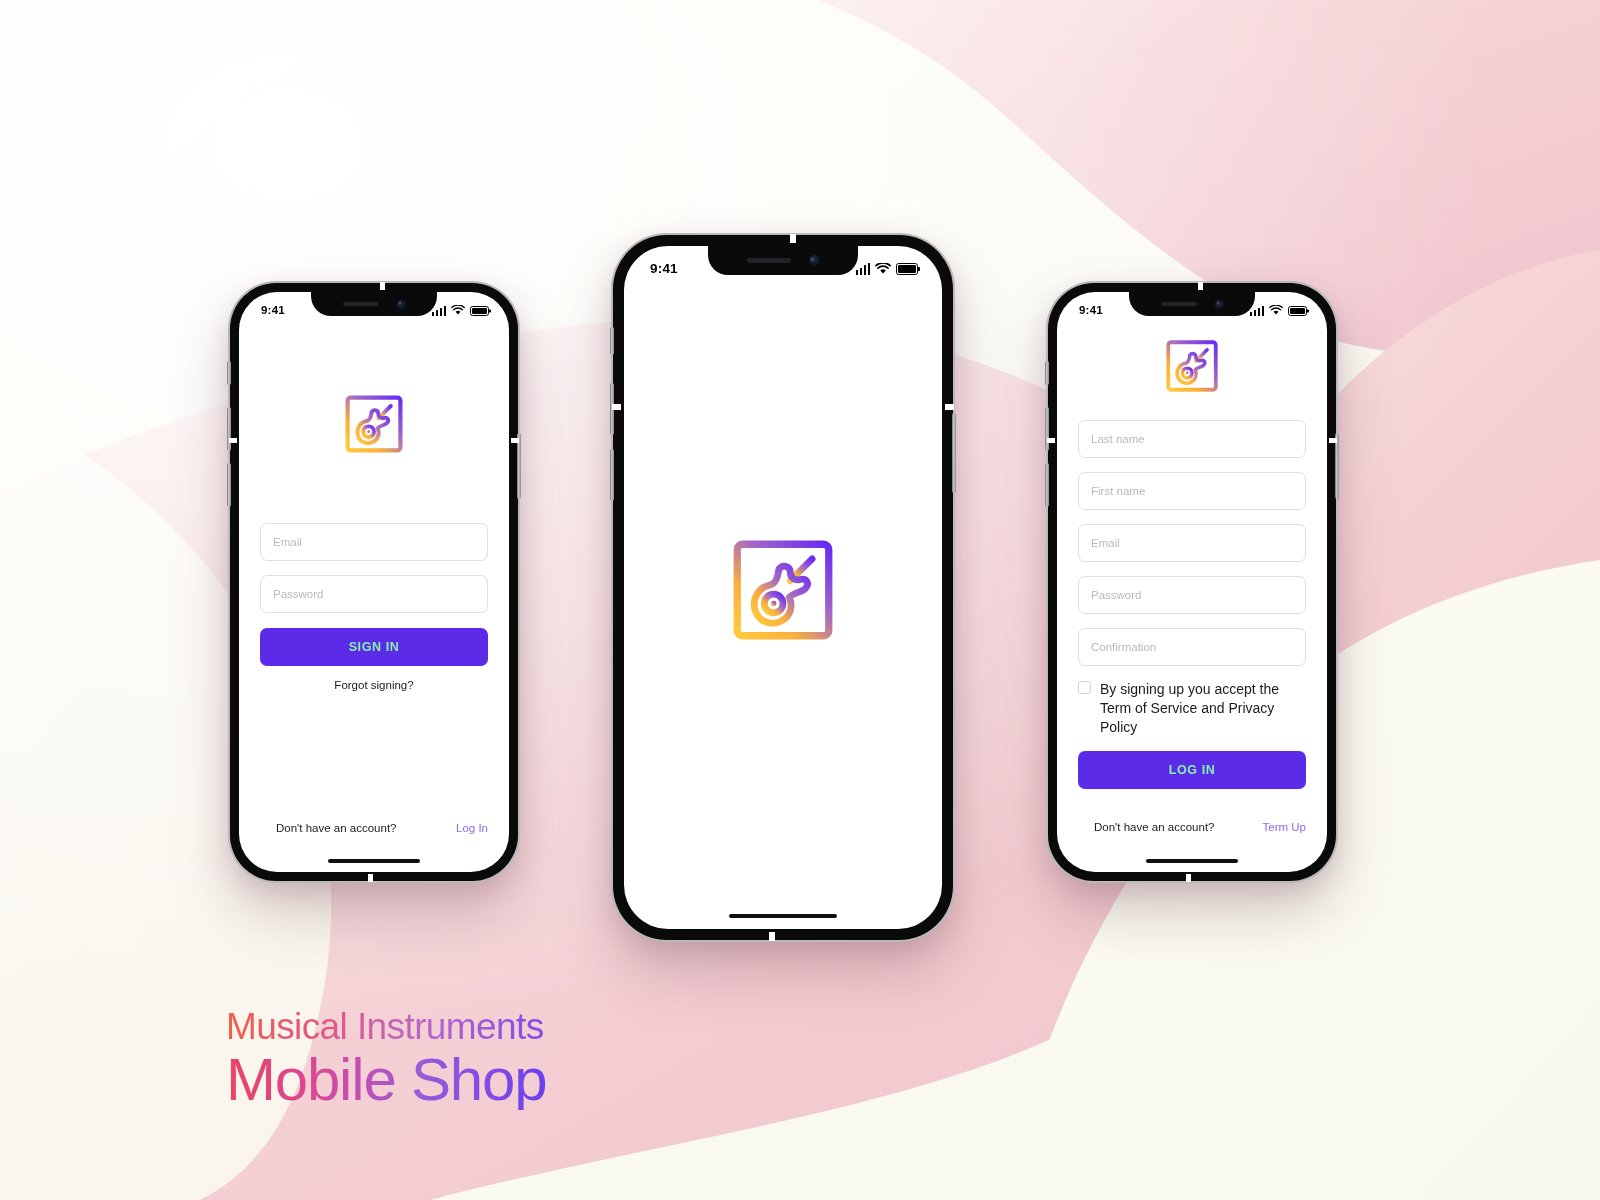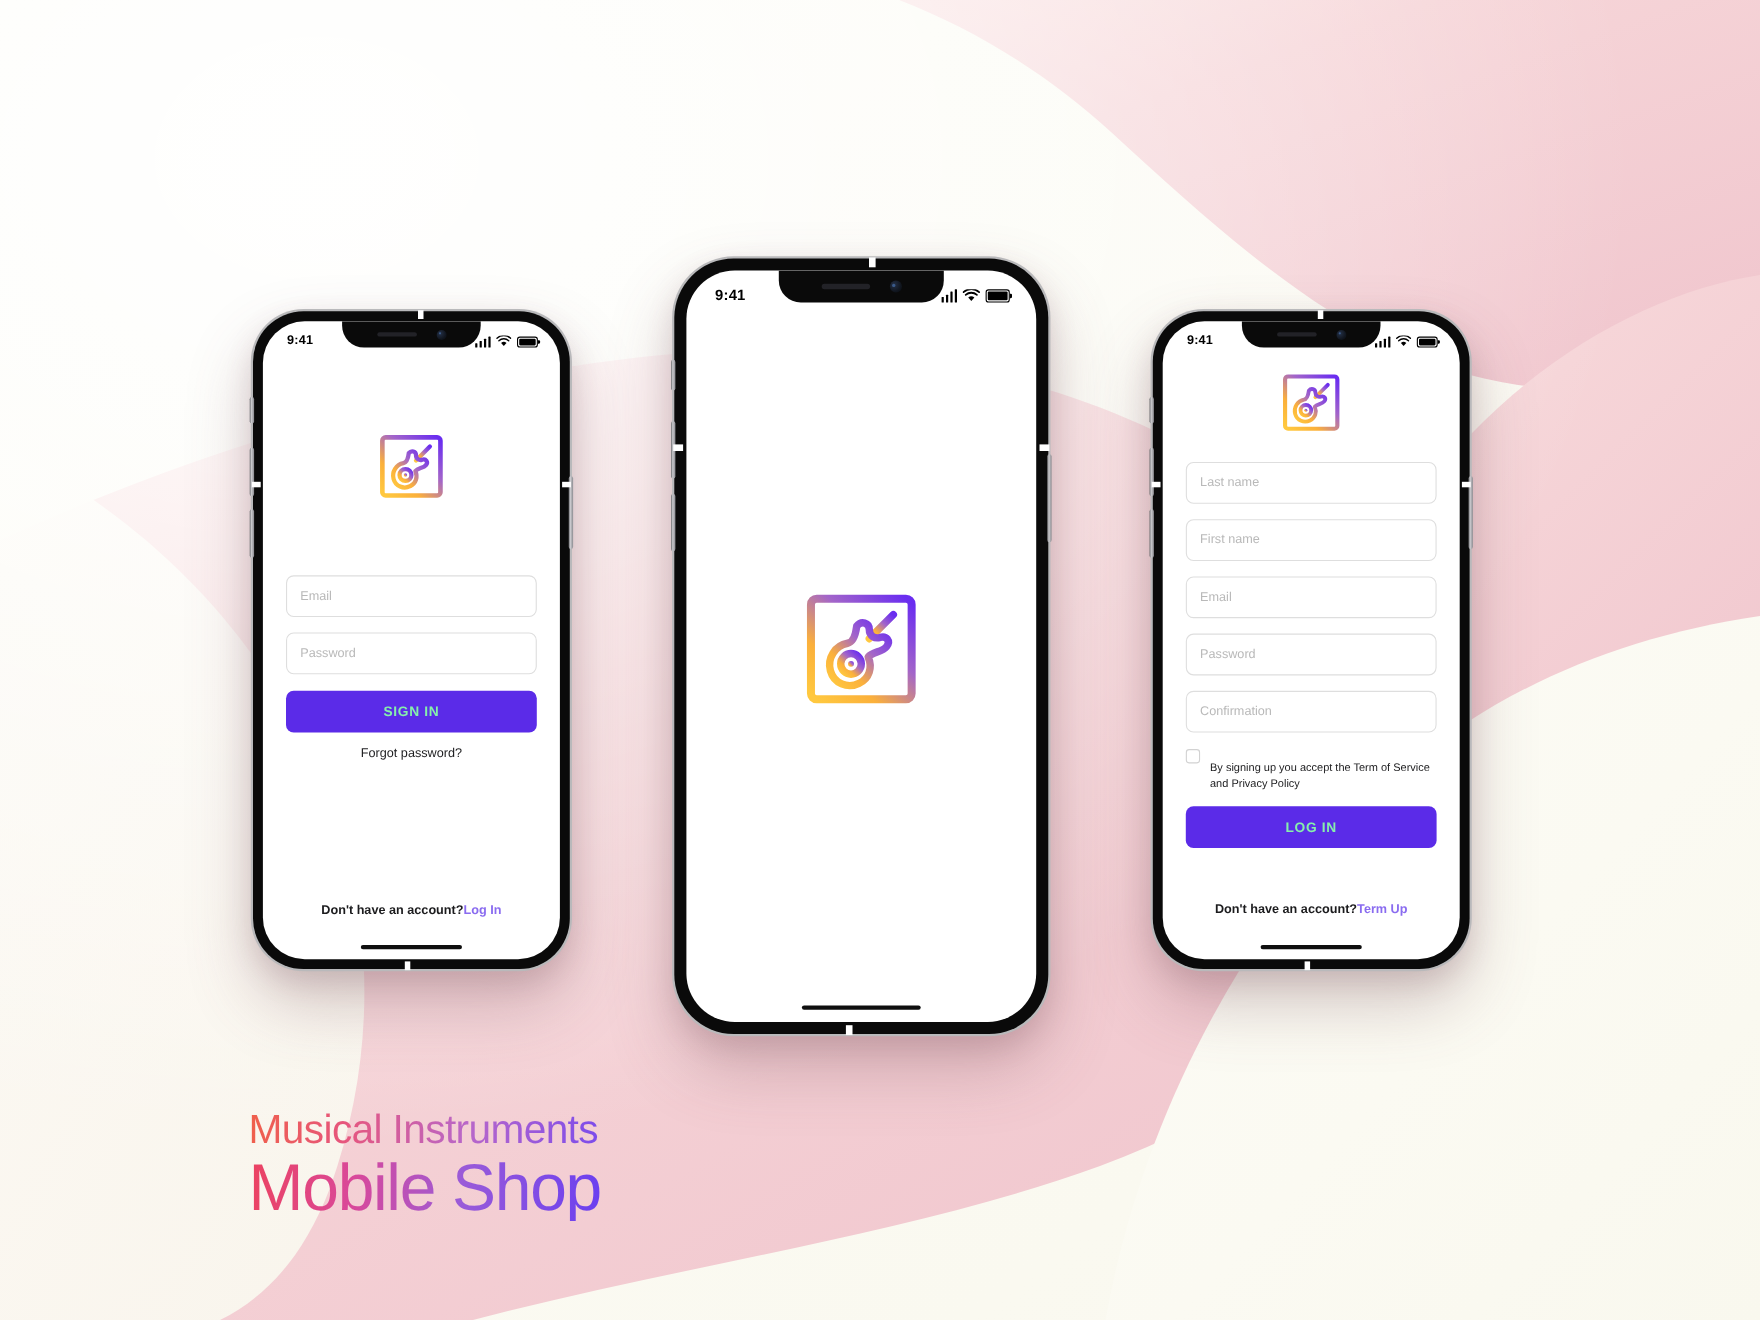--- a/index.html
+++ b/index.html
@@ -169,25 +169,24 @@
   .checkbox-row { display: flex; align-items: flex-start; }
   .checkbox-box {
     border: 1px solid #d2d2d2;
     border-radius: 3px;
     background: #fff;
     flex-shrink: 0;
   }
 
   .bottom-row {
     position: absolute;
-    left: 0; right: 0;
+    left: 16px; right: 0;
     display: flex;
     align-items: center;
-    justify-content: center;
-    font-weight: bold;
+    justify-content: space-between;
   }
 
   
   #phone-signin { left: 230px; top: 283px; width: 288px; height: 598px; }
   #phone-signin .notch { width: 126px; height: 24px; }
   #phone-signin .speaker-grille { width: 36px; height: 4px; }
   #phone-signin .front-camera { width: 9px; height: 9px; }
   #phone-signin .statusbar { padding: 12px 20px 0 22px; font-size: 11.5px; }
   #phone-signin .signal-bars i:nth-child(1){height:4px}
   #phone-signin .signal-bars i:nth-child(2){height:6px}
@@ -229,21 +228,21 @@
   #phone-signup .signal-bars i:nth-child(3){height:8px}
   #phone-signup .signal-bars i:nth-child(4){height:10px}
   #phone-signup .battery { width: 19px; height: 10px; }
   #phone-signup .home-indicator { width: 92px; height: 4px; }
   #phone-signup .screen-body { padding: 0 21px; flex: 1; position: relative; }
   #phone-signup .logo { width: 54px; height: 54px; margin: 23px auto 0; }
   #phone-signup .fields-wrap { margin-top: 27px; }
   #phone-signup .field { height: 38px; padding: 0 12px; font-size: 11.5px; margin-top: 14px; }
   #phone-signup .checkbox-row { margin-top: 14px; gap: 9px; }
   #phone-signup .checkbox-box { width: 13px; height: 13px; margin-top: 1px; }
-  #phone-signup .checkbox-label { font-size: 10px; line-height: 1.35; color:#1c1c1e;margin-top:12px; }
+  #phone-signup .checkbox-label { font-size: 14px; line-height: 1.35; color:#1c1c1e; }
   #phone-signup .cta-button { height: 38px; font-size: 12.5px; margin-top: 14px; }
   #phone-signup .bottom-row { bottom: 39px; padding: 0 21px; font-size: 11.5px; }
 
   
   #branding { position: absolute; left: 226px; top: 1000px; }
   #brand-title {
     font-size: 60px;
     font-weight: 400;
     letter-spacing: -1.2px;
     line-height: 1.0;
@@ -392,21 +391,21 @@
         <circle cx="41" cy="63" r="9" fill="none" stroke="url(#lg1)" stroke-width="6.5"></circle>
         <circle cx="41" cy="63" r="2.6" fill="url(#lg1)"></circle>
       </svg>
 
       <div class="fields-wrap">
         <div class="field">Email</div>
         <div class="field">Password</div>
       </div>
 
       <div class="cta-button">SIGN IN</div>
-      <div class="forgot">Forgot password?</div>
+      <div class="forgot">Forgot signing?</div>
 
       <div class="bottom-row">
         <span class="muted-dark">Don't have an account?</span>
         <span class="link-purple">Log In</span>
       </div>
     </div>
 
     <div class="home-indicator"></div>
   </div>
 </div>

